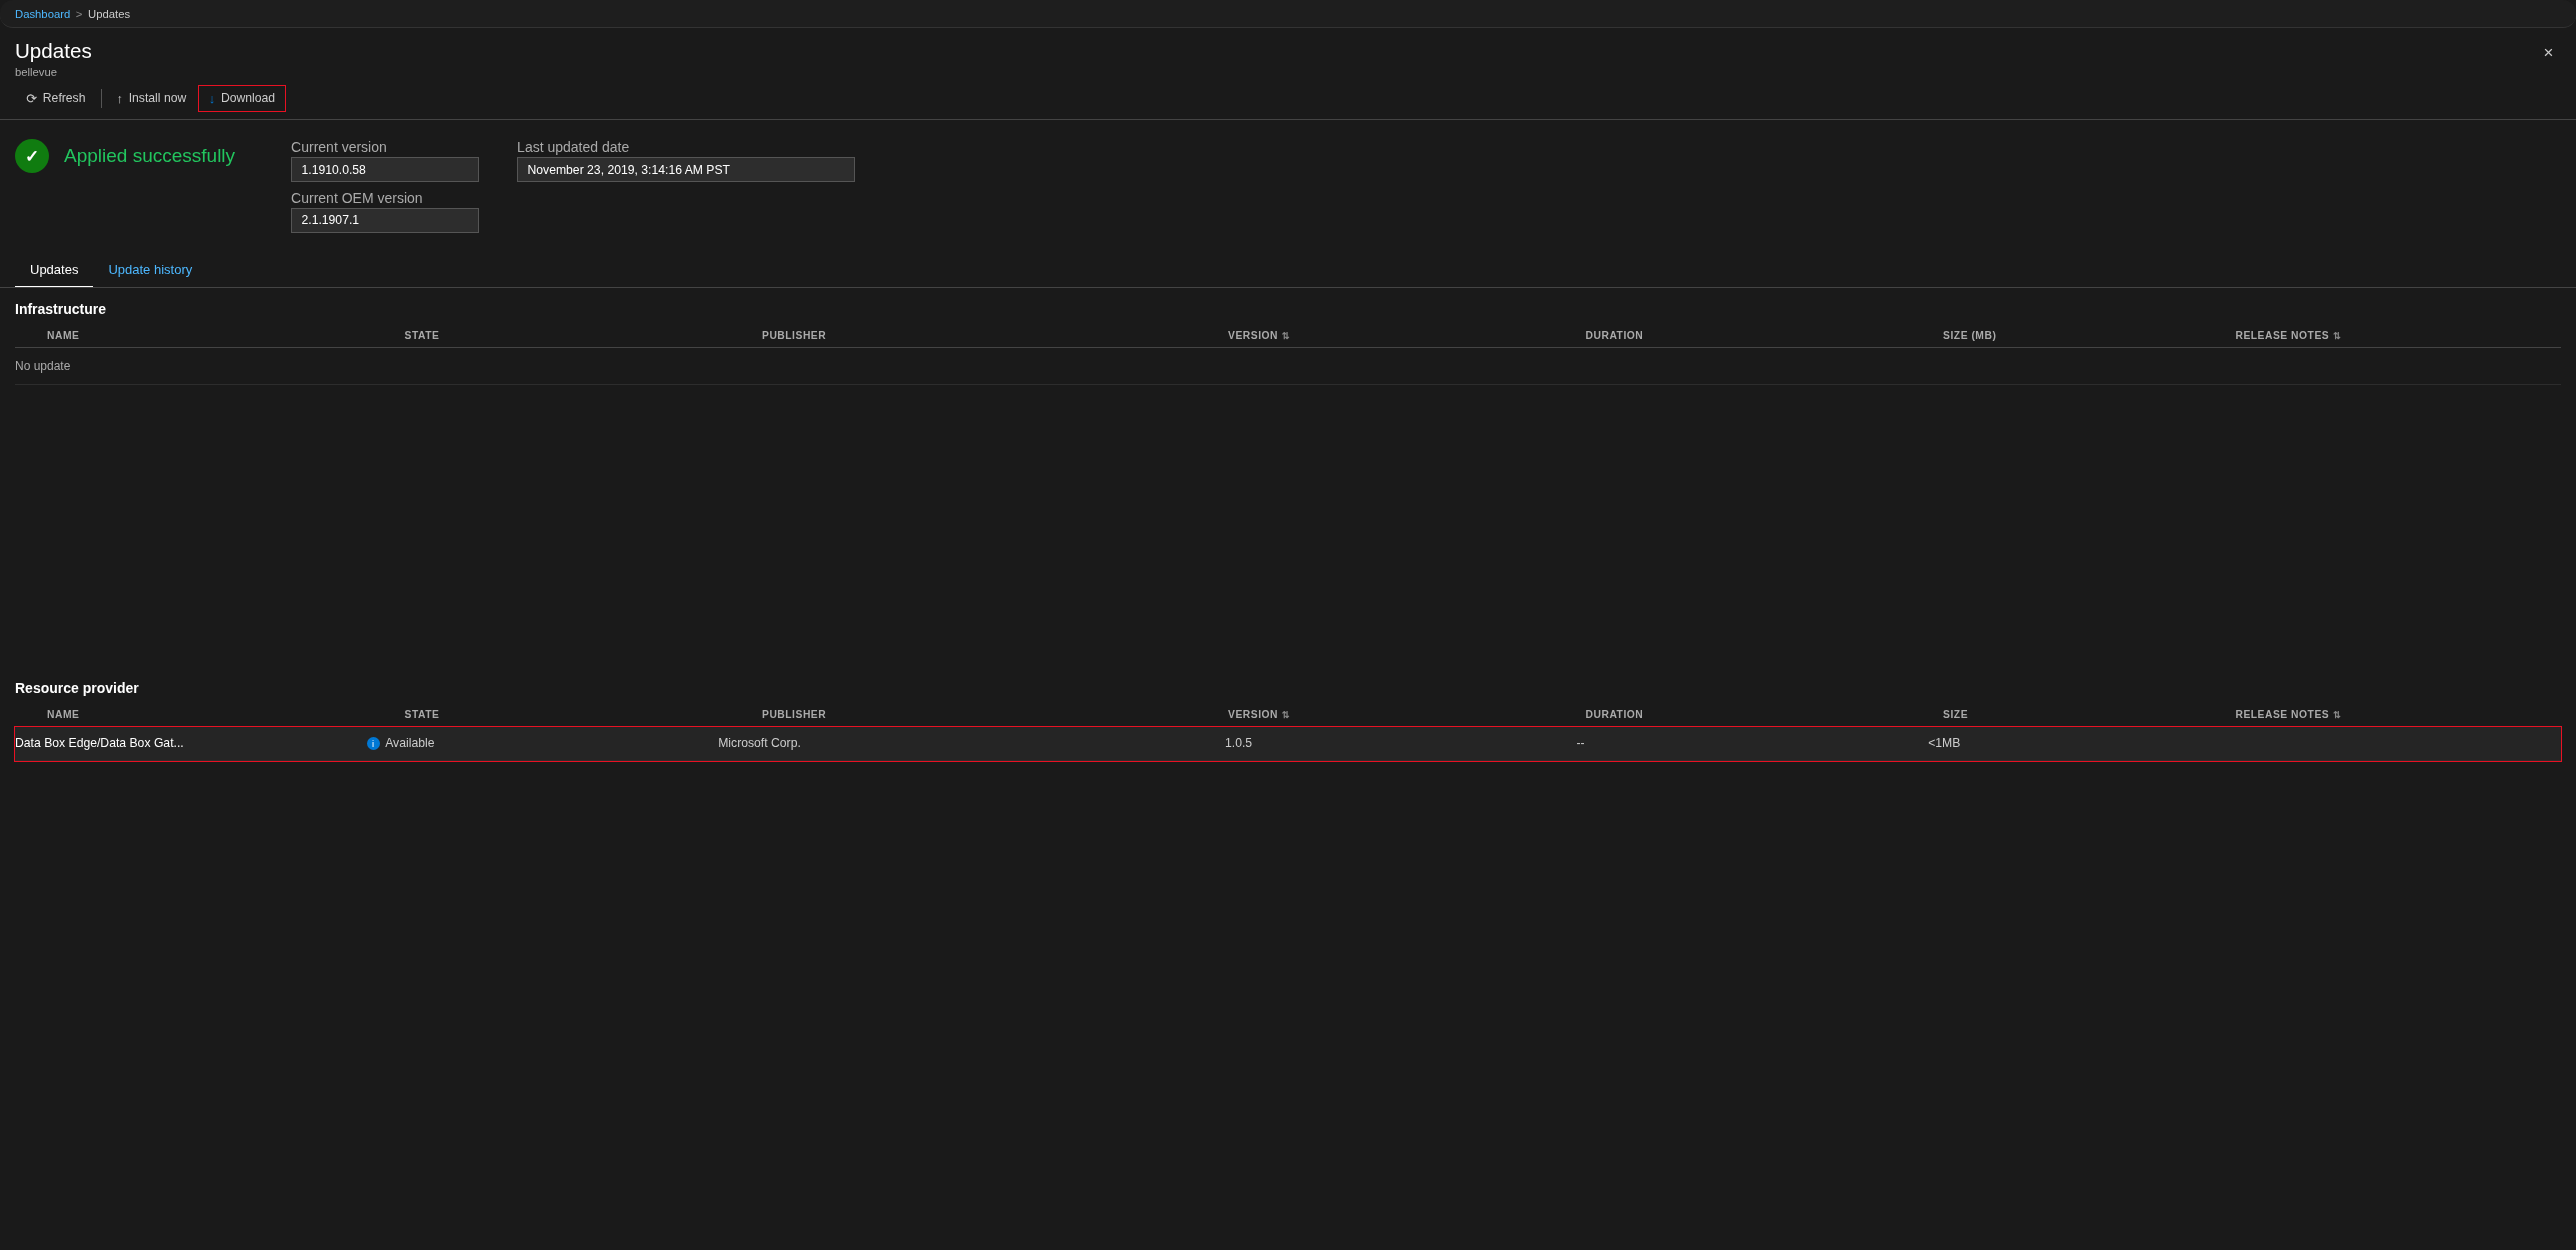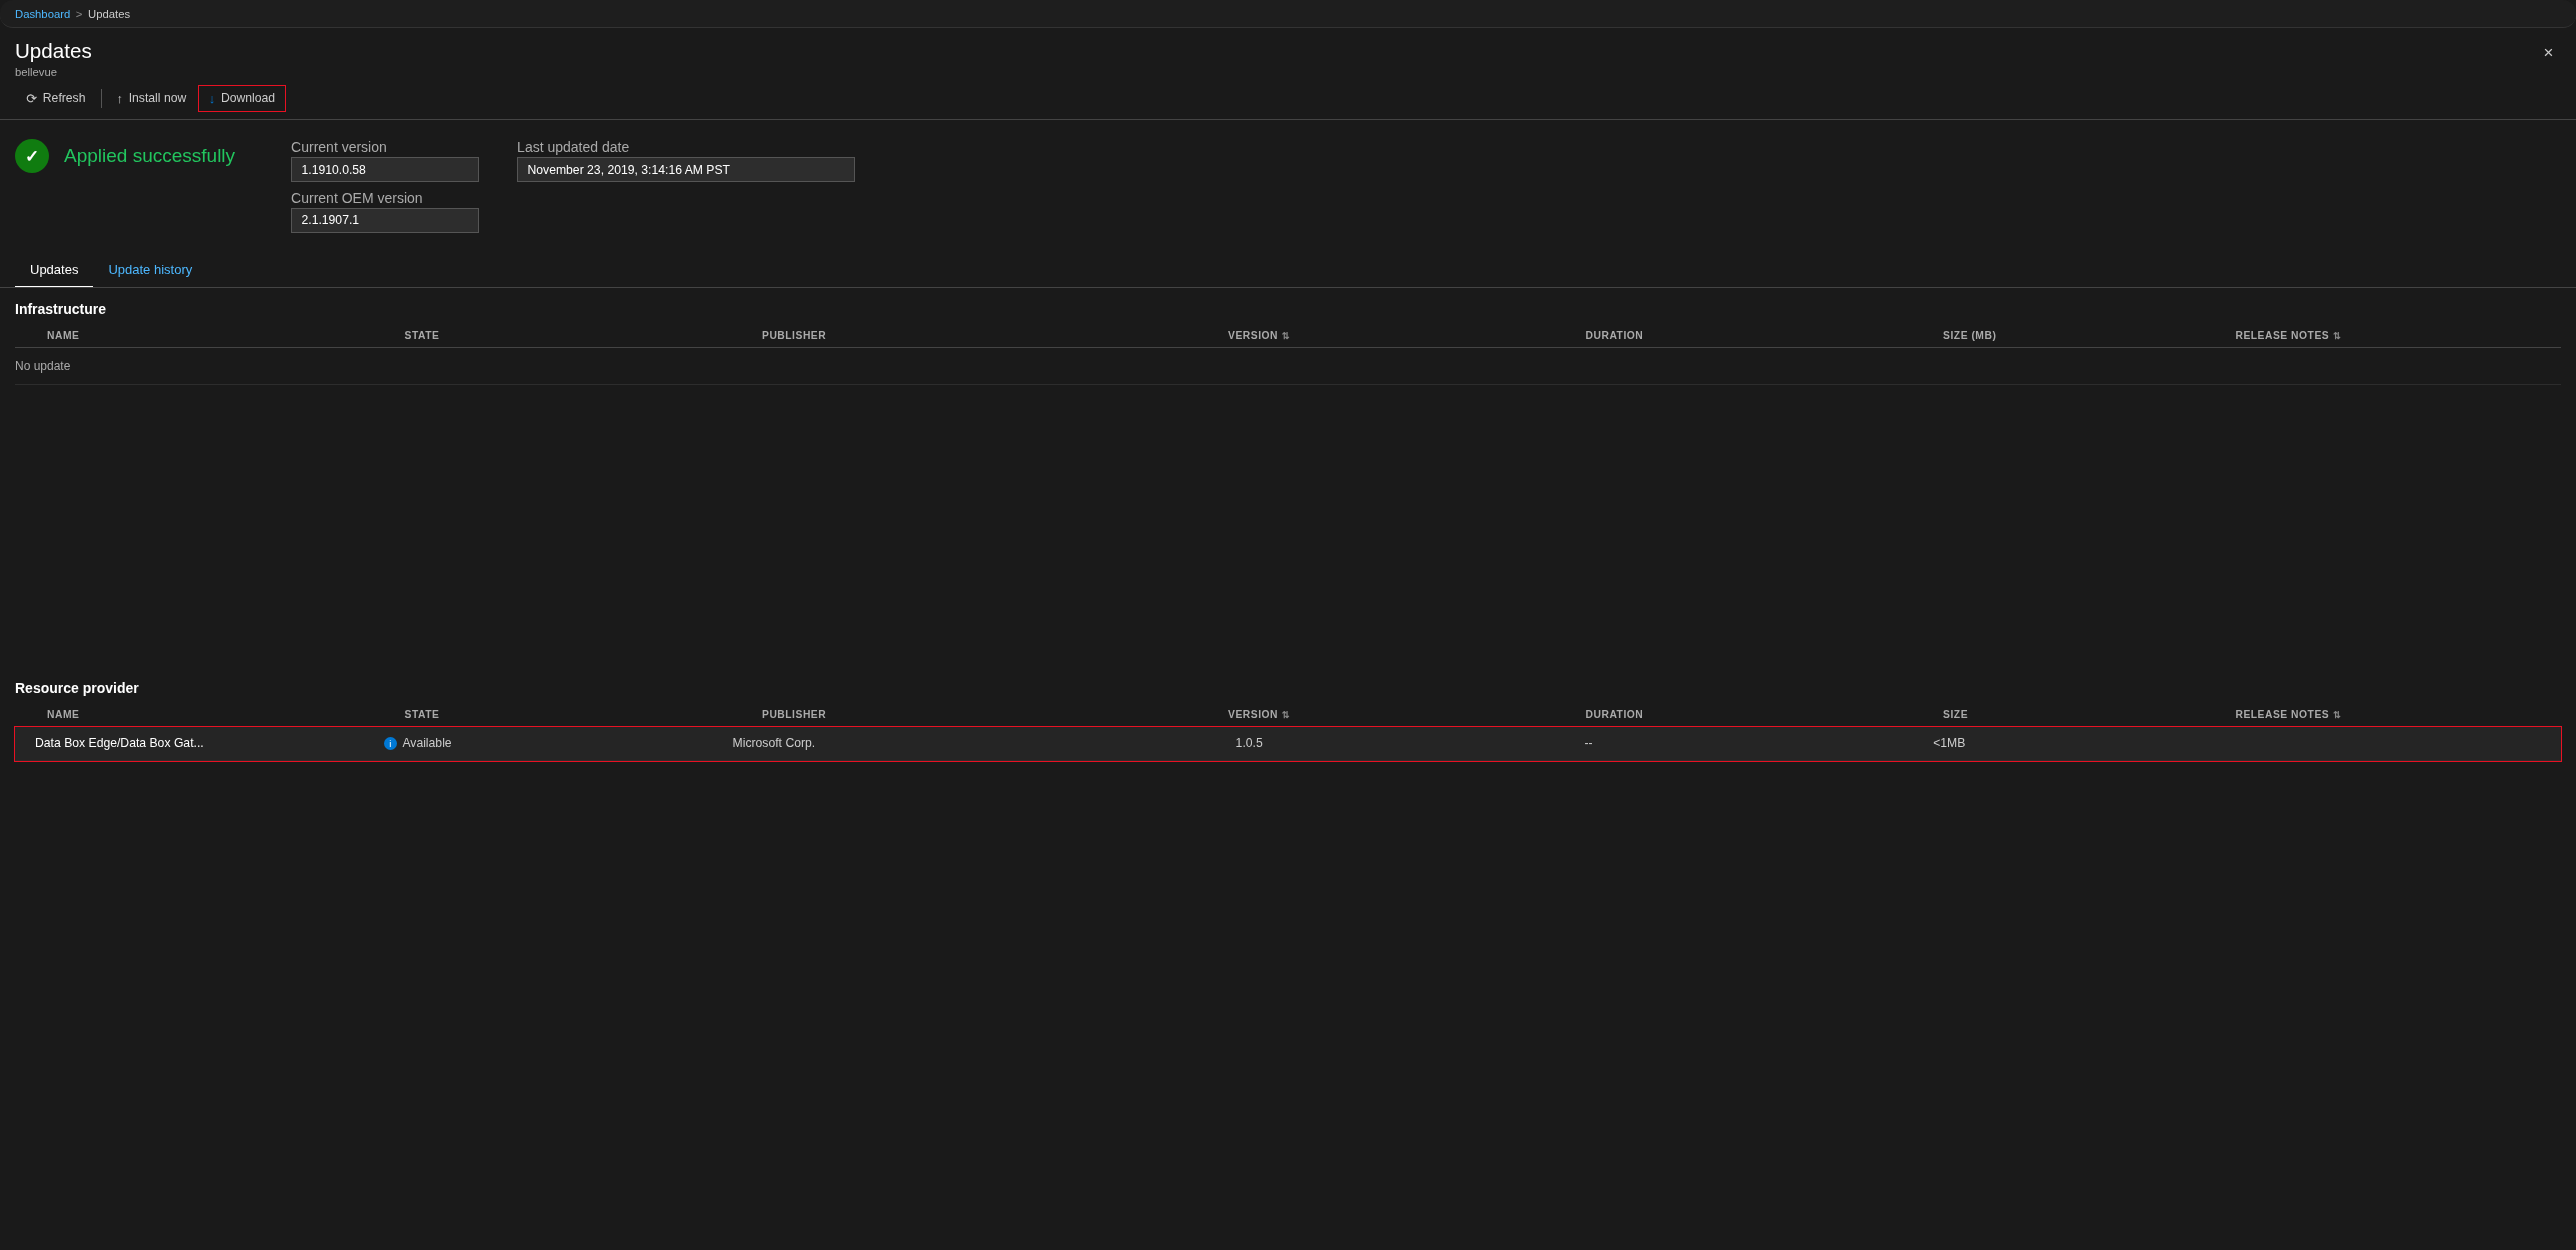--- a/index.html
+++ b/index.html
@@ -218,21 +218,21 @@
     .table-row {
       display: flex;
       padding: 9.4px 0;
       border-bottom: 0.9px solid #2d2d2d;
       align-items: center;
     }
     .td {
       font-size: 12.2px;
       color: #ccc;
     }
-    .td-name { flex: 1.5; color: #fff; margin-left: 20px; }
+    .td-name { flex: 1.5; color: #fff; }
     .td-state { flex: 1.5; display: flex; align-items: center; gap: 5.6px; }
     .td-publisher { flex: 2; }
     .td-version { flex: 1.5; margin-left: 38px; }
     .td-duration { flex: 1.5; }
     .td-size { flex: 1.2; }
     .td-release { flex: 1.5; }
 
     .no-update {
       padding: 11.3px 0;
       font-size: 12px;

